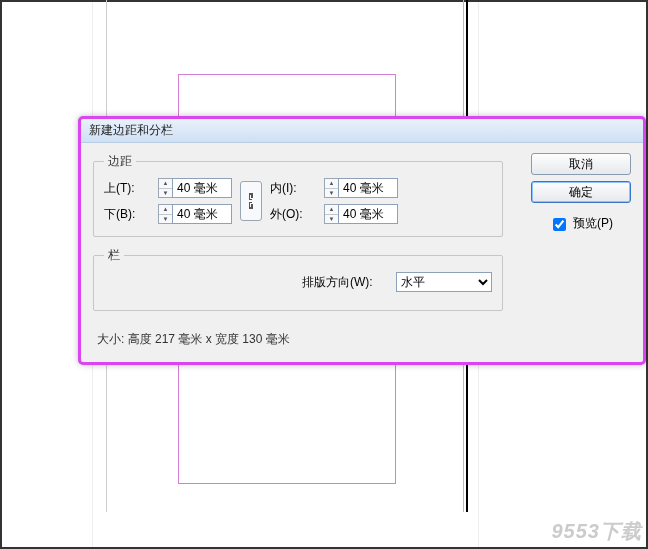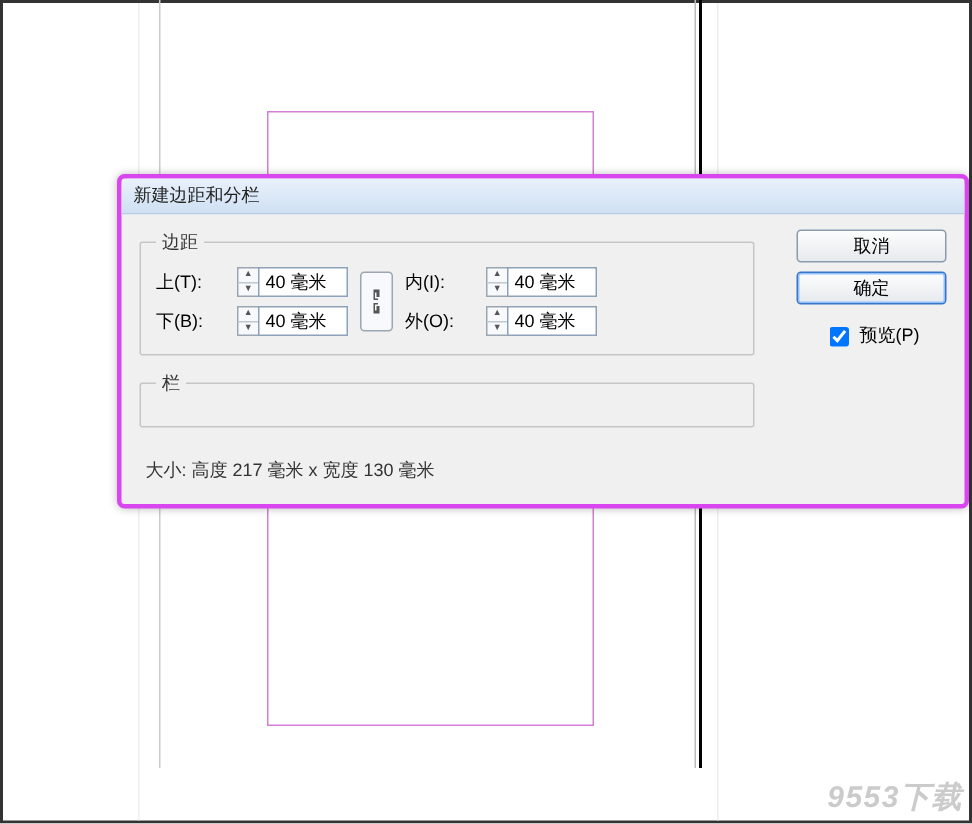--- a/index.html
+++ b/index.html
@@ -272,20 +272,28 @@
               </span>
             <input type="text" value="40 毫米" style="">
           </span>
         </div>
       </fieldset>
 
       <fieldset>
         <legend>栏</legend>
 
 
+        <div class="cols-row" style="justify-content:flex-end;">
+          <span class="lbl" style="min-width:86px">排版方向(W):</span>
+          <span class="select-wrap">
+            <select>
+              <option>水平</option>
+            </select>
+          </span>
+        </div>
       </fieldset>
 
       <div class="size-line">大小: 高度 217 毫米 x 宽度 130 毫米</div>
 
     </div>
     <div class="right-col">
       <button class="btn">取消</button>
       <button class="btn default">确定</button>
       <label class="chk-row">
         <input type="checkbox" checked="" style="">

